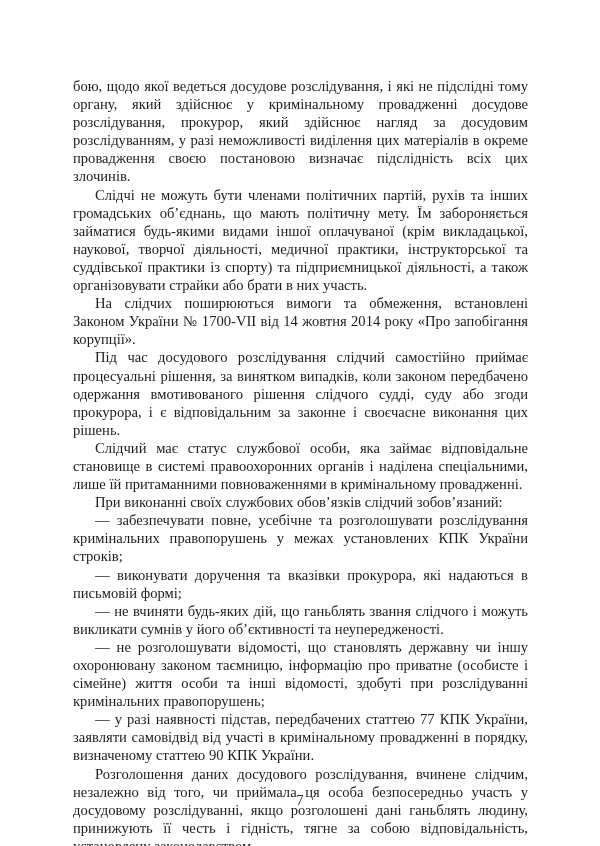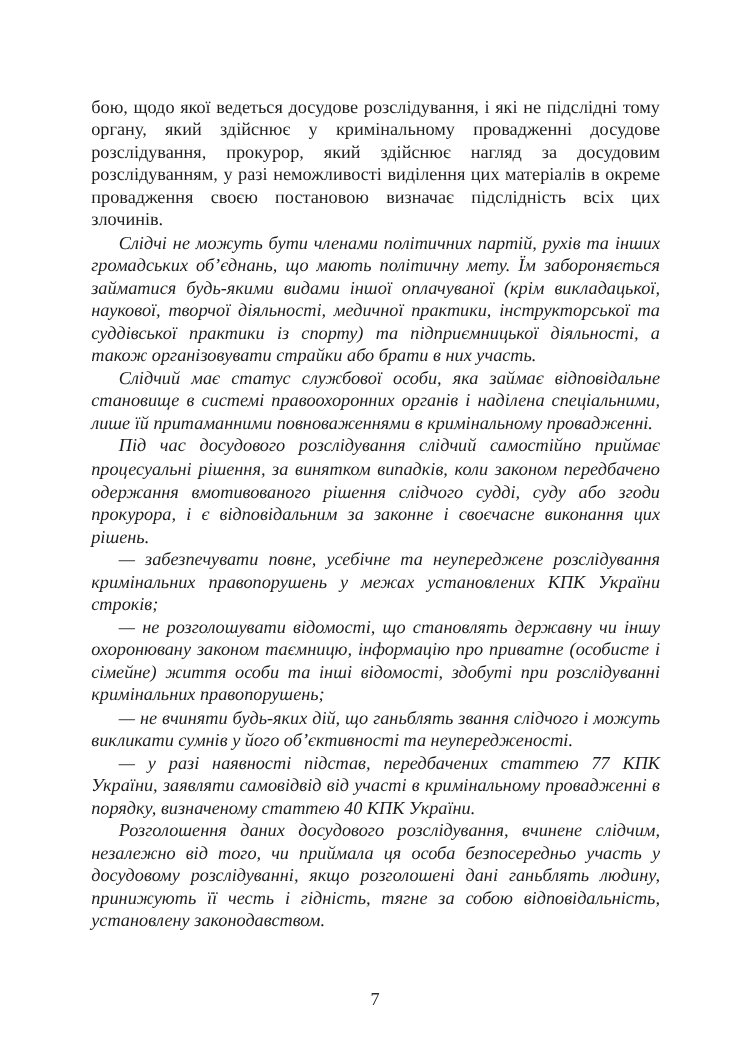--- a/index.html
+++ b/index.html
@@ -32,42 +32,44 @@
     text-align: justify;
   }
   .text-block p {
     margin: 0;
     padding: 0;
     text-align: justify;
     hyphens: manual;
   }
   .text-block p.indent {
     text-indent: 22px;
-    font-style: italic;
   }
   .page-number {
     position: absolute;
     left: 0;
     width: 600px;
     top: 792px;
     text-align: center;
     font-family: "Liberation Serif", "DejaVu Serif", serif;
     font-size: 14.6px;
     color: #2a2a2a;
   }
 </style>
 </head>
 <body>
 
 <div class="page">
   <div class="text-block">
     <p>бою, щодо якої ведеться досудове розслідування, і які не підслідні тому органу, який здійснює у кримінальному провадженні досудове розслідування, прокурор, який здійснює нагляд за досудовим розслідуванням, у разі неможливості виділення цих матеріалів в окреме провадження своєю постановою визначає підслідність всіх цих злочинів.</p>
     <p class="indent">Слідчі не можуть бути членами політичних партій, рухів та інших громадських об’єднань, що мають політичну мету. Їм забороняється займатися будь-якими видами іншої оплачуваної (крім викладацької, наукової, творчої діяльності, медичної практики, інструкторської та суддівської практики із спорту) та підприємницької діяльності, а також організовувати страйки або брати в них участь.</p>
+    <p class="indent">На слідчих поширюються вимоги та обмеження, встановлені Законом України № 1700-VII від 14 жовтня 2014 року «Про запобігання корупції».</p>
+    <p class="indent">Під час досудового розслідування слідчий самостійно приймає процесуальні рішення, за винятком випадків, коли законом передбачено одержання вмотивованого рішення слідчого судді, суду або згоди прокурора, і є відповідальним за законне і своєчасне виконання цих рішень.</p>
     <p class="indent">Слідчий має статус службової особи, яка займає відповідальне становище в системі правоохоронних органів і наділена спеціальними, лише їй притаманними повноваженнями в кримінальному провадженні.</p>
-    <p class="indent">Під час досудового розслідування слідчий самостійно приймає процесуальні рішення, за винятком випадків, коли законом передбачено одержання вмотивованого рішення слідчого судді, суду або згоди прокурора, і є відповідальним за законне і своєчасне виконання цих рішень.</p>
-    <p class="indent">— забезпечувати повне, усебічне та неупереджене розслідування кримінальних правопорушень у межах установлених КПК України строків;</p>
+    <p class="indent">При виконанні своїх службових обов’язків слідчий зобов’язаний:</p>
+    <p class="indent">— забезпечувати повне, усебічне та розголошувати розслідування кримінальних правопорушень у межах установлених КПК України строків;</p>
+    <p class="indent">— виконувати доручення та вказівки прокурора, які надаються в письмовій формі;</p>
+    <p class="indent">— не вчиняти будь-яких дій, що ганьблять звання слідчого і можуть викликати сумнів у його об’єктивності та неупередженості.</p>
     <p class="indent">— не розголошувати відомості, що становлять державну чи іншу охоронювану законом таємницю, інформацію про приватне (особисте і сімейне) життя особи та інші відомості, здобуті при розслідуванні кримінальних правопорушень;</p>
-    <p class="indent">— не вчиняти будь-яких дій, що ганьблять звання слідчого і можуть викликати сумнів у його об’єктивності та неупередженості.</p>
-    <p class="indent">— у разі наявності підстав, передбачених статтею 77 КПК України, заявляти самовідвід від участі в кримінальному провадженні в порядку, визначеному статтею 40 КПК України.</p>
+    <p class="indent">— у разі наявності підстав, передбачених статтею 77 КПК України, заявляти самовідвід від участі в кримінальному провадженні в порядку, визначеному статтею 90 КПК України.</p>
     <p class="indent">Розголошення даних досудового розслідування, вчинене слідчим, незалежно від того, чи приймала ця особа безпосередньо участь у досудовому розслідуванні, якщо розголошені дані ганьблять людину, принижують її честь і гідність, тягне за собою відповідальність, установлену законодавством.</p>
   </div>
   <div class="page-number">7</div>
 </div>
 
 </body></html>

